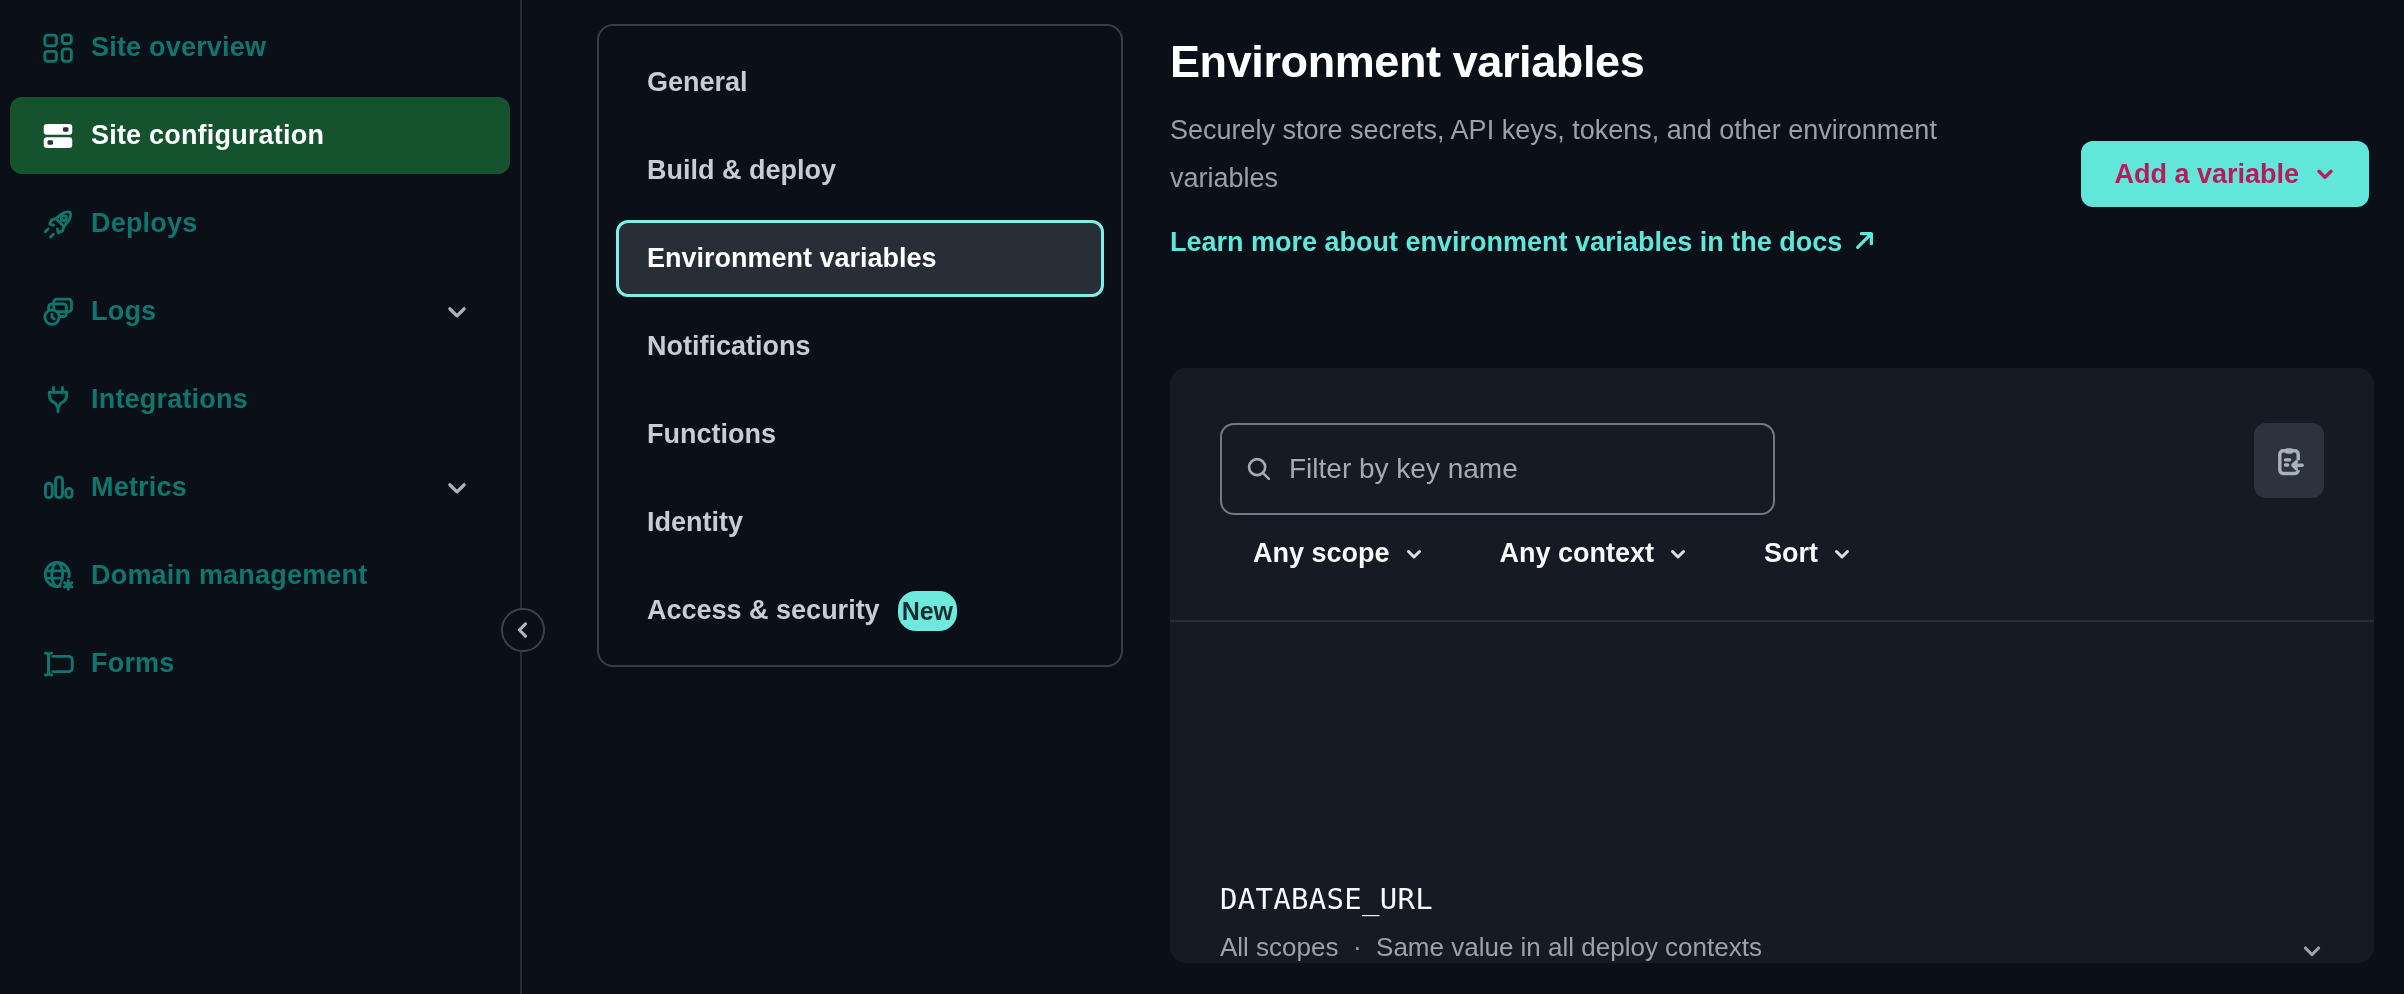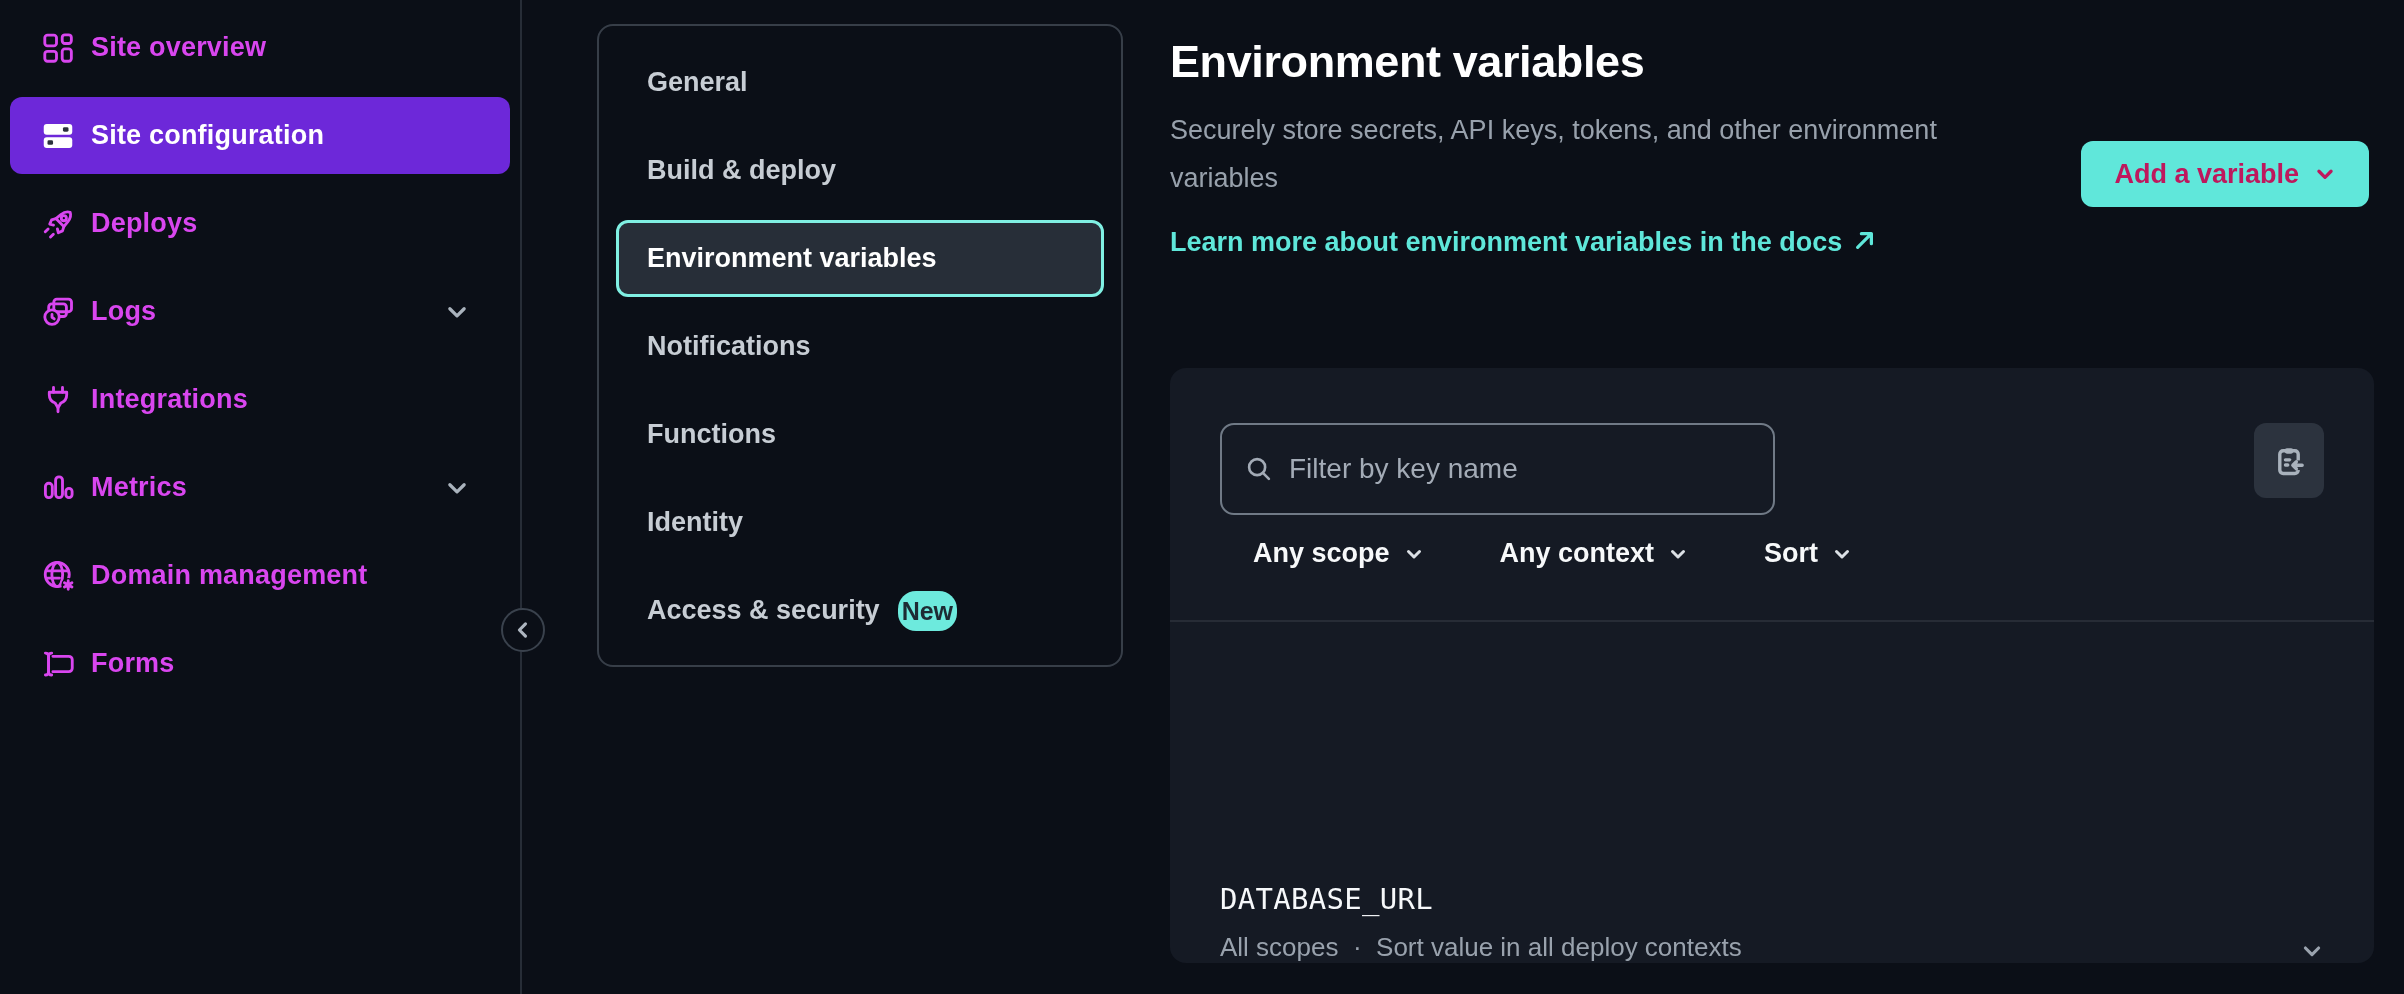--- a/index.html
+++ b/index.html
@@ -12,25 +12,25 @@
   .app { position:absolute; inset:0; background:#0b0f17; }
 
   
   .sidebar {
     position:absolute; left:0; top:0; bottom:0; width:522px;
     border-right:2px solid #272d37; padding:9px 10px 0;
   }
   .side-item {
     height:77px; border-radius:12px; display:flex; align-items:center;
     padding:0 30px; margin-bottom:11px; position:relative;
-    color:#d946ef; cursor:pointer;
+    color:#0f766e; cursor:pointer;
   }
   .side-item .icn { width:36px; height:36px; margin-right:15px; flex:0 0 36px; display:flex; }
   .side-item .lbl { font-size:27px; font-weight:600; letter-spacing:.2px; white-space:nowrap; }
-  .side-item.selected { background:#6d28d9; color:#ffffff;text-align:center; }
+  .side-item.selected { background:#14532d; color:#ffffff;text-align:center; }
   .side-item.selected .lbl { font-weight:700; }
   .side-chevron { position:absolute; right:40px; top:50%; transform:translateY(-50%); color:#aab3bd; display:flex; }
 
   .collapse-btn {
     position:absolute; left:501px; top:608px; width:44px; height:44px;
     border-radius:50%; background:#0b0f17; border:2px solid #3a424d;
     color:#aeb6c0; z-index:5; display:flex; align-items:center; justify-content:center; cursor:pointer;
   }
 
   
@@ -330,21 +330,21 @@
               </svg>
           </span>
         </button>
       </div>
 
       <div class="pdivider"></div>
 
       <div class="var-row">
         <div>
           <span class="var-key">DATABASE_URL</span>
-          <span class="var-meta">All scopes  ·  Sort value in all deploy contexts</span>
+          <span class="var-meta">All scopes  ·  Same value in all deploy contexts</span>
         </div>
         <span class="row-chevron">
           <svg width="24" height="24" viewBox="0 0 16 16" fill="none" stroke="currentColor" stroke-width="2.1" stroke-linecap="round" stroke-linejoin="round">
               <path d="M3.6 6L8 10.4 12.4 6"></path>
             </svg>
         </span>
       </div>
 
     </section>
   </main>

